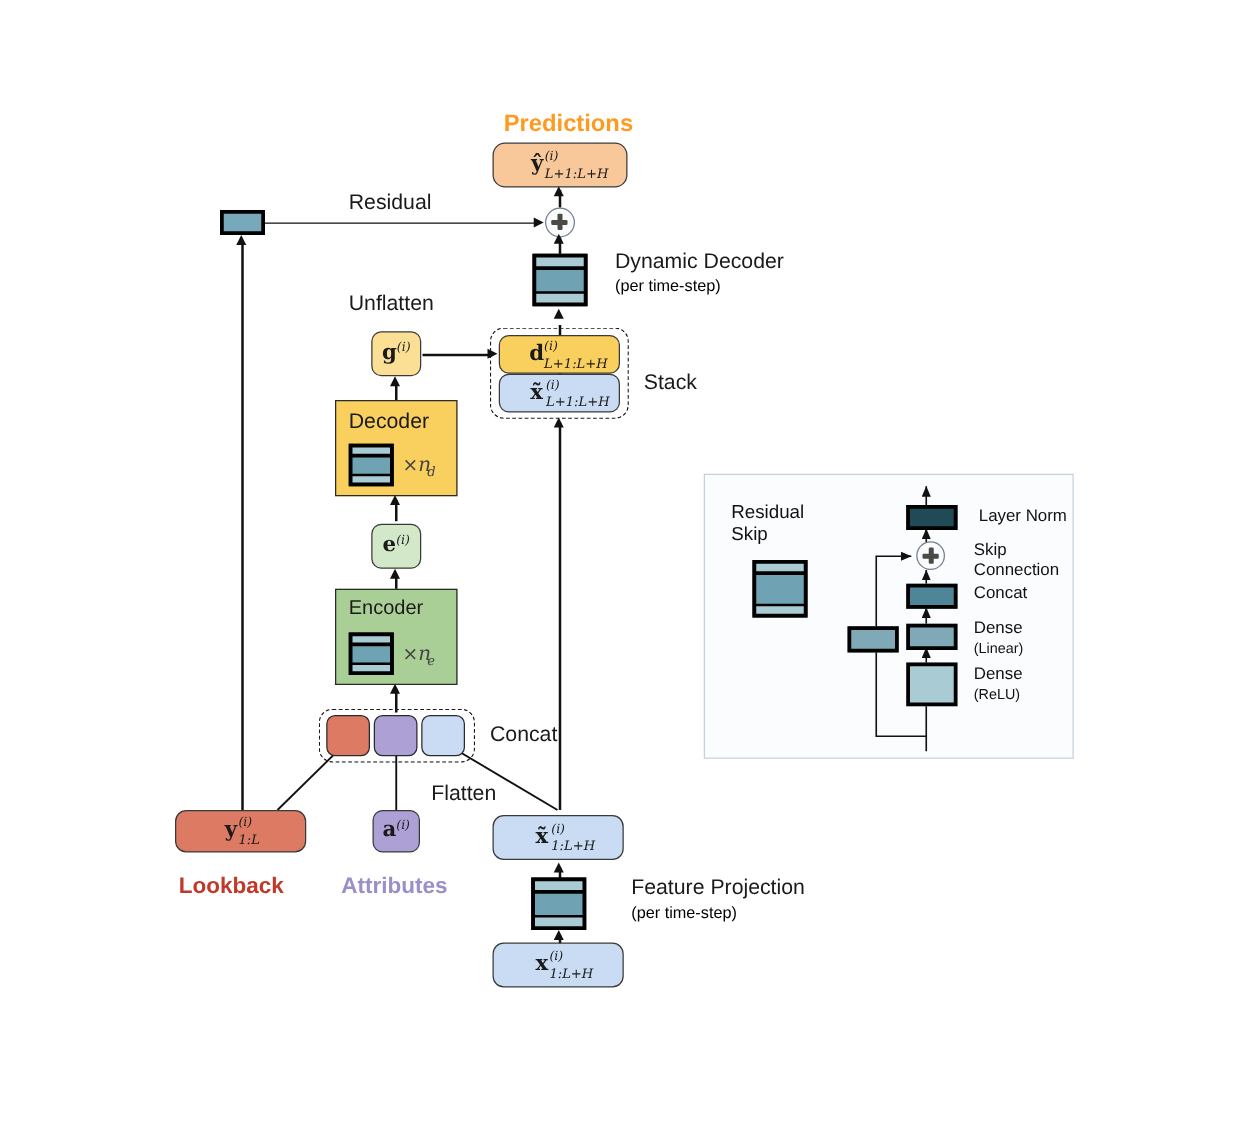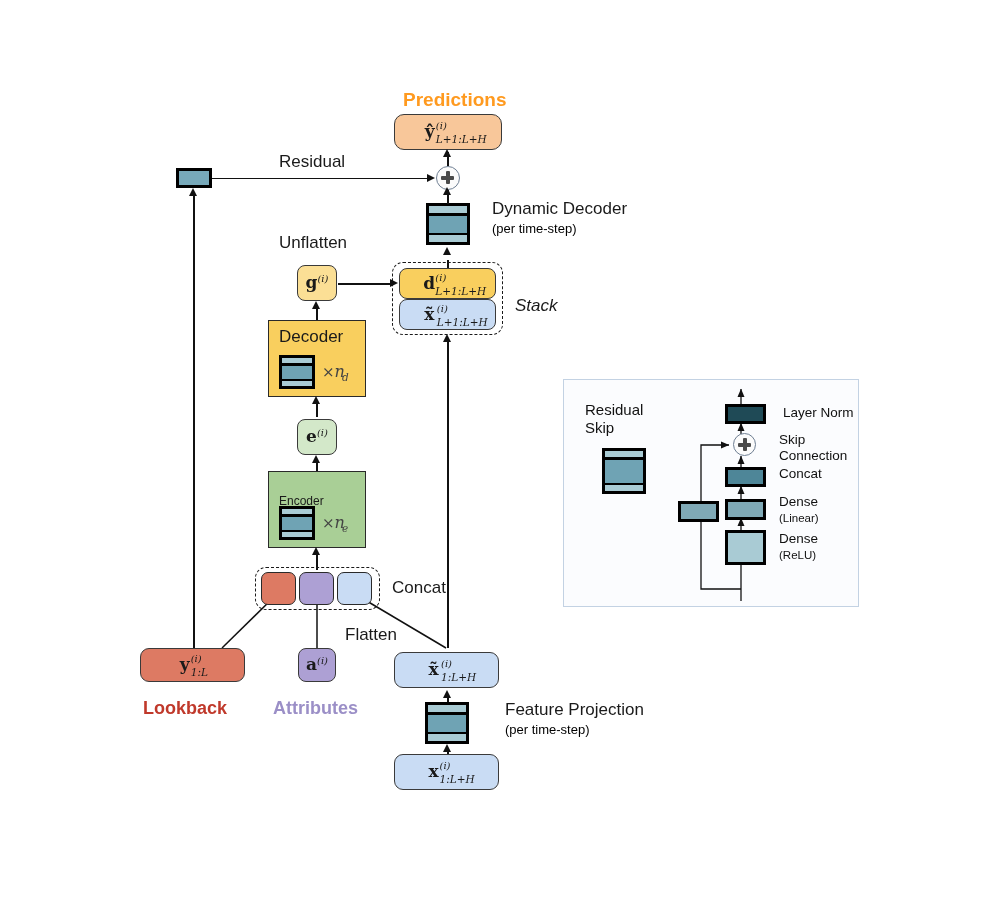--- a/index.html
+++ b/index.html
@@ -181,21 +181,21 @@
   <div class="dashgroup" style="left:392px;top:262px;width:111px;height:73px;"></div>
 
   <div class="node" style="left:399px;top:268px;width:97px;height:31px;background:#f9cf5e;border-radius:8px;">
     <span class="mathbox"><span class="stacked" style="width:12px;"><span class="base">d</span><span class="ss up">(i)</span><span class="ss dn">L+1:L+H</span></span><span style="display:inline-block;width:36.4px;"></span></span>
   </div>
 
   <div class="node" style="left:399px;top:299px;width:97px;height:31px;background:#c9dcf4;border-radius:8px;">
     <span class="mathbox"><span class="stacked" style="width:15px;"><span class="base">x̃</span><span class="ss up">(i)</span><span class="ss dn">L+1:L+H</span></span><span style="display:inline-block;width:36.4px;"></span></span>
   </div>
 
-  <div class="lbl" style="left:515px;top:296px;font-style:italic;">
+  <div class="lbl" style="left:515px;top:296px;">
     <span>Stack</span>
   </div>
 
   <div class="line hline" style="left:338px;top:283px;width:56px;"></div>
   <div class="arrow right" style="left:390px;top:279px;"></div>
 
   <div class="line vline" style="left:447px;top:338px;height:310px;"></div>
   <div class="arrow up" style="left:442.5px;top:334px;"></div>
 
   <div class="lbl" style="left:279px;top:233px;">
@@ -228,21 +228,21 @@
 
   <div class="node" style="left:297px;top:419px;width:40px;height:36px;background:#d3e8c9;border-radius:8px;">
     <span class="mathbox"><span class="m" style="font-size:17px;">e</span><span class="sup">(i)</span></span>
   </div>
 
   <div class="line vline" style="left:316px;top:460px;height:12px;"></div>
   <div class="arrow up" style="left:311.5px;top:455px;"></div>
 
   <div class="node" style="left:268px;top:471px;width:98px;height:77px;background:#a9cf96;border-radius:0;border:1.4px solid #2a2a2a;">
   </div>
-  <div class="lbl" style="left:279px;top:478px;font-size:12px;margin-top:16px;">
+  <div class="lbl" style="left:279px;top:478px;font-size:16px;">
     <span>Encoder</span>
   </div>
   <div class="rbglyph" style="left:279px;top:506px;width:36px;height:34px;">
     <i style="height:5px;"></i>
       <i class="mid"></i>
       <i style="height:5px;"></i>
   </div>
   <div class="lbl" style="left:322px;top:513px;font-size:17px;color:#444;">
     <span class="mathbox">×<span class="mi" style="font-size:16px;">n</span><span class="sub2">e</span></span>
   </div>

